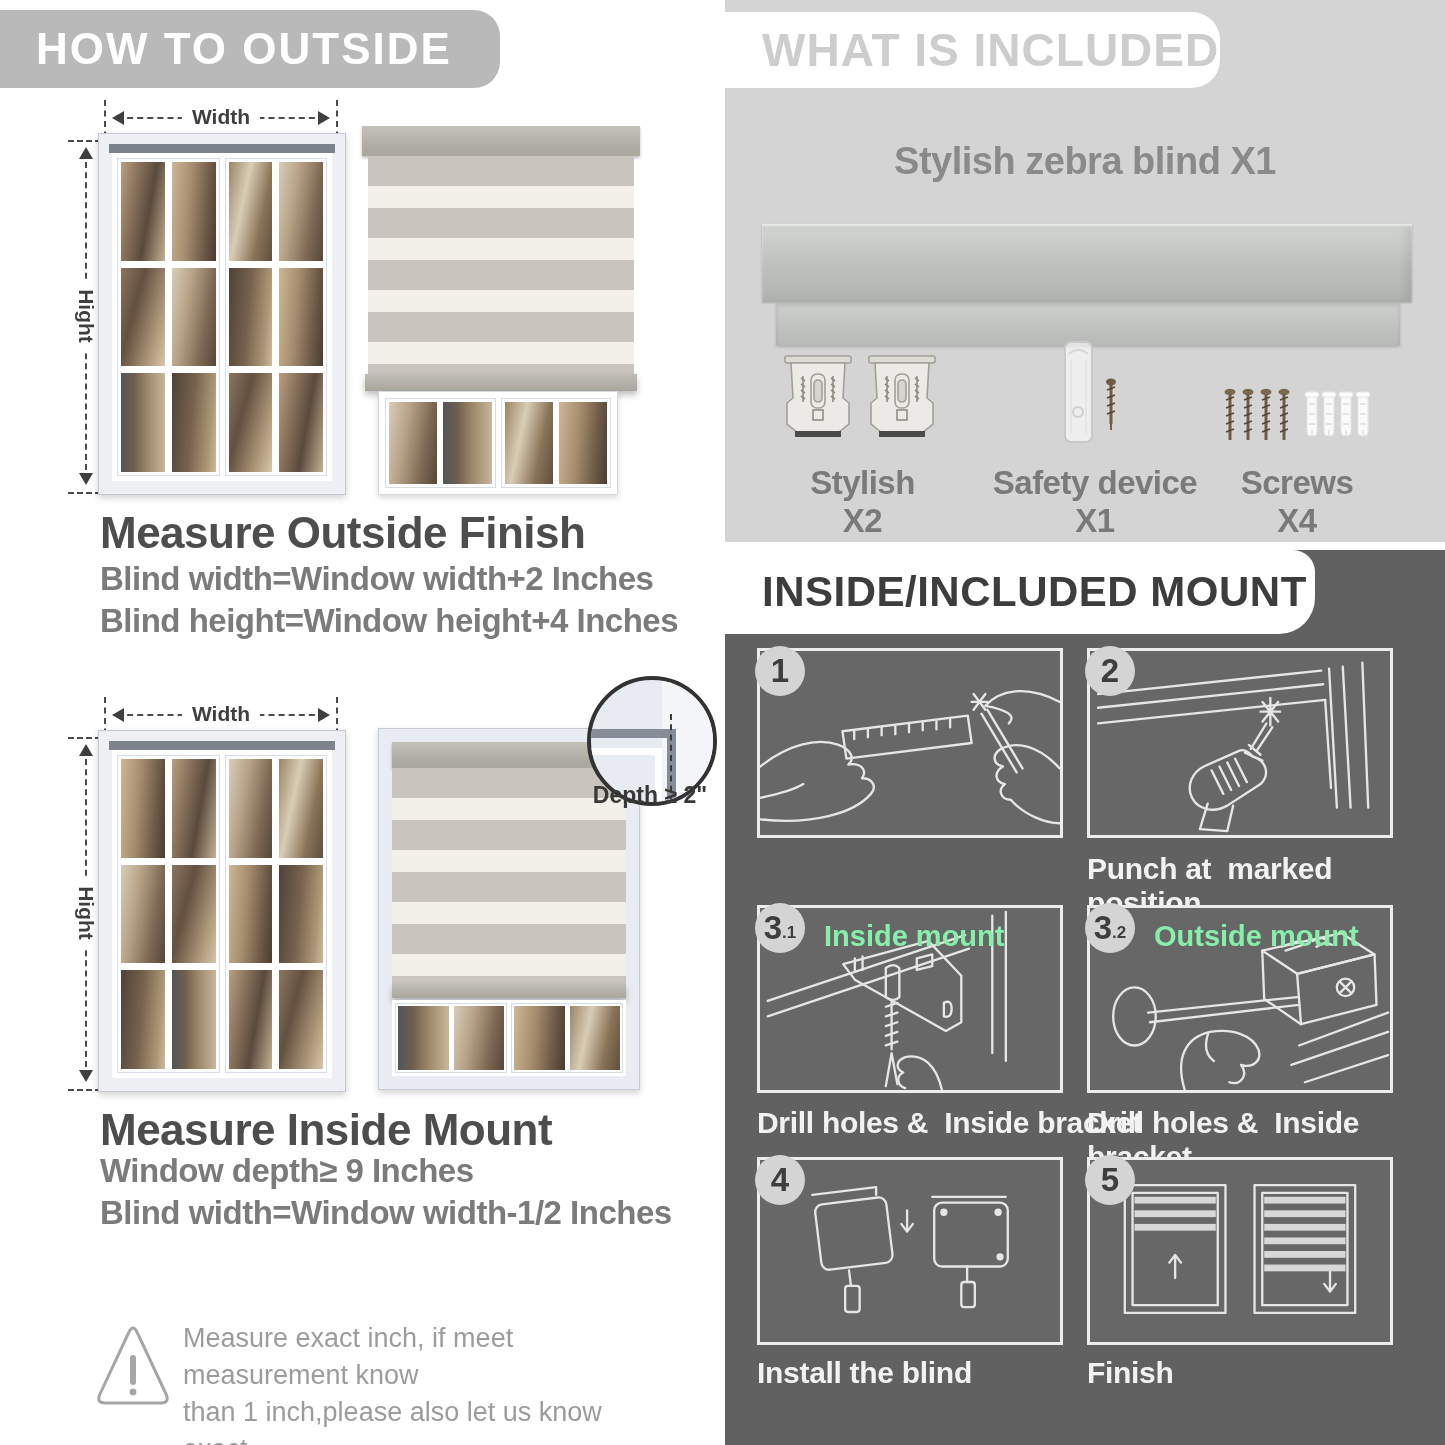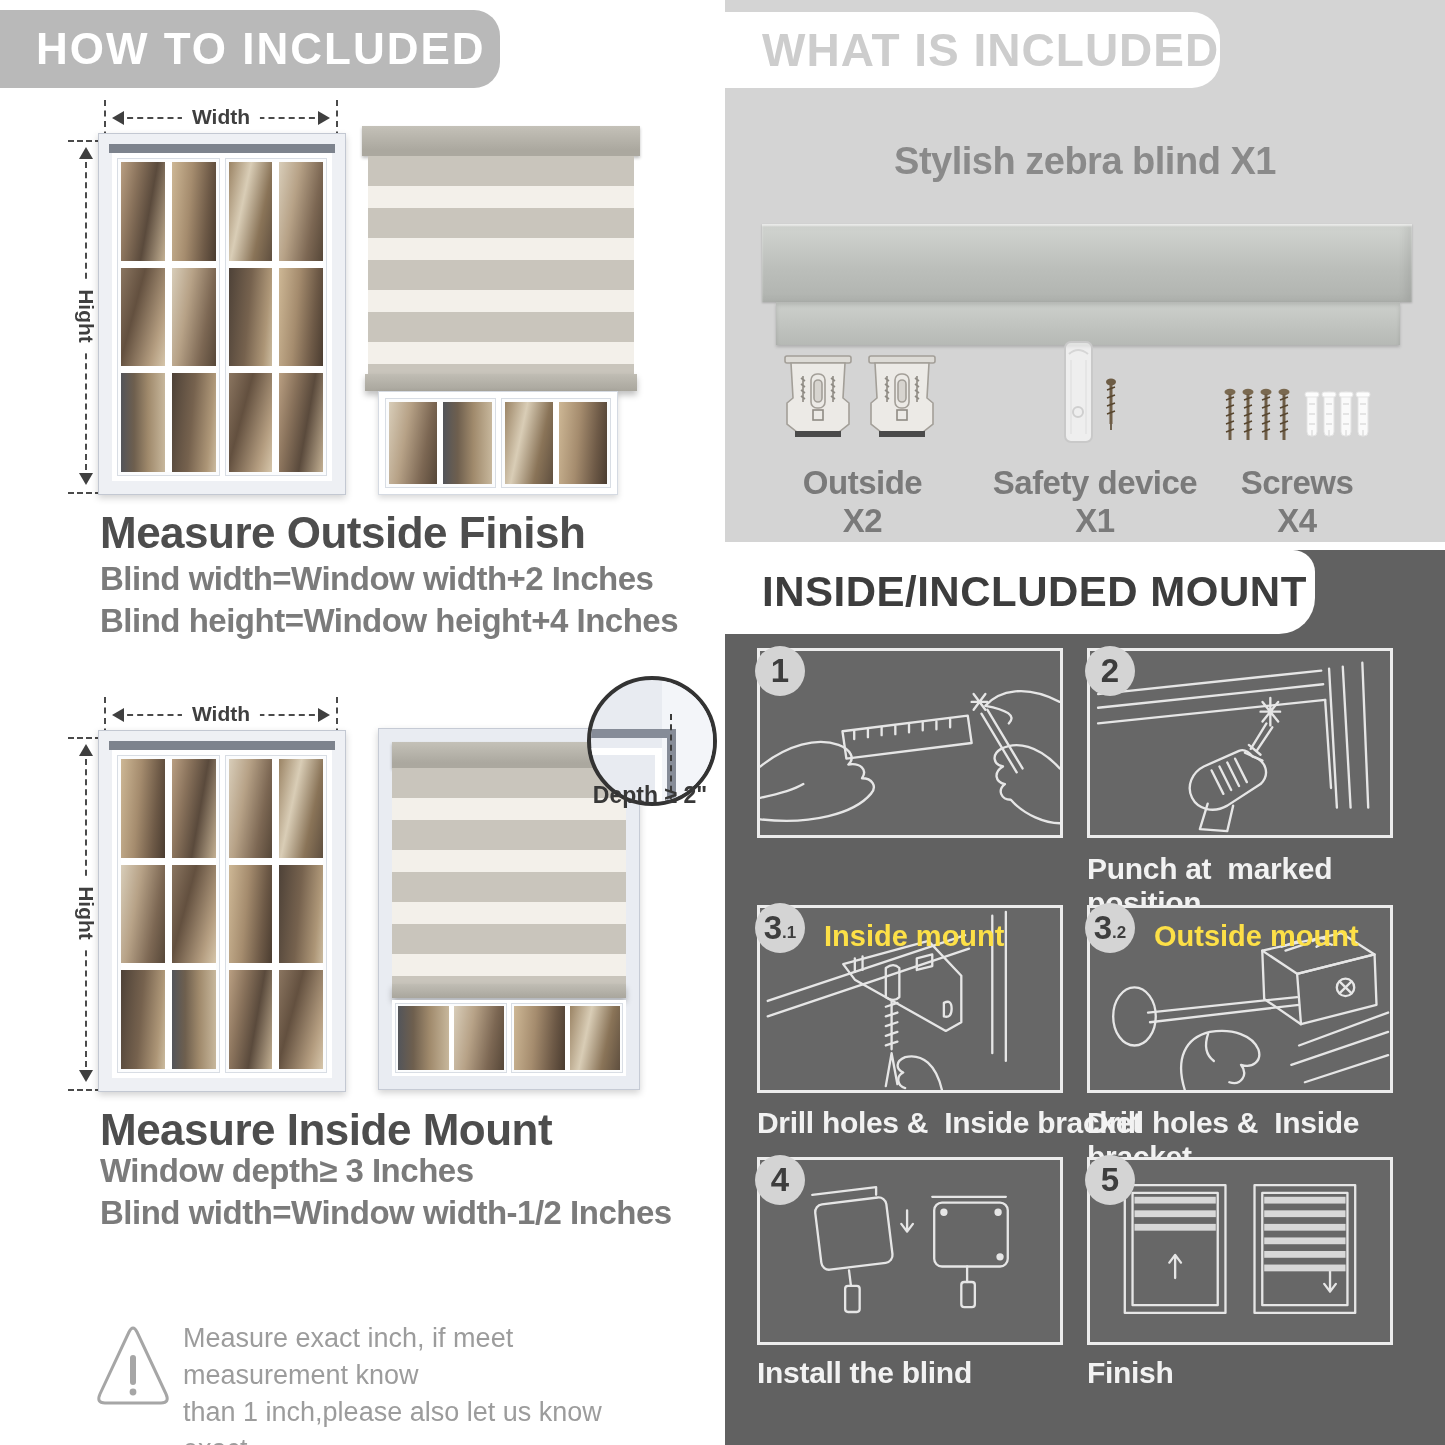--- a/index.html
+++ b/index.html
@@ -91,31 +91,31 @@
   
   .panel-dark{left:725px;top:550px;width:720px;height:895px;background:var(--panel-dark,#616161);}
   .mount-band{left:690px;top:550px;width:625px;height:84px;background:#fff;border-radius:0 22px 36px 0;
     color:var(--mount-title,#3d3d3d);font-weight:bold;font-size:42px;letter-spacing:0.5px;line-height:84px;
     padding-left:72px;box-sizing:border-box;}
   .step-panel{border:3px solid #ececec;background:#676767;box-sizing:border-box;}
   .badge{position:absolute;top:-5px;left:-5px;width:50px;height:50px;border-radius:50%;
     background:#d4d4d4;color:#3e3e3e;display:flex;align-items:center;justify-content:center;
     font-weight:bold;font-size:33px;}
   .badge .sub{font-size:17px;margin-top:10px;}
-  .step-label{position:absolute;left:64px;top:12px;color:#fde047;font-weight:bold;font-size:29px;}
+  .step-label{position:absolute;left:64px;top:12px;color:#86efac;font-weight:bold;font-size:29px;}
   .caption{position:absolute;color:var(--caption-text,#f2f2f2);font-weight:bold;font-size:30px;
     white-space:pre-wrap;letter-spacing:-0.3px;}
   .step-art{position:absolute;inset:0;width:100%;height:100%;}
 </style>
 </head>
 <body>
 
 <div class="stage">
 
-  <div class="abs howto-band">HOW TO INCLUDED</div>
+  <div class="abs howto-band">HOW TO OUTSIDE</div>
 
   <div class="abs warrow" style="left:105px;top:108px;width:232px;">
     <div class="line"></div>
     <div class="ah-l"></div>
     <div class="ah-r"></div>
     <span class="lbl">Width</span>
   </div>
   <div class="abs vtick" style="left:104px;top:100px;height:48px;"></div>
   <div class="abs vtick" style="left:336px;top:100px;height:48px;"></div>
 
@@ -225,21 +225,21 @@
   </div>
   <div class="abs mag" style="left:587px;top:676px;width:122px;height:122px;">
     <div class="face"></div>
     <div class="l1"></div>
     <div class="l2"></div>
     <div class="dline"></div>
   </div>
   <div class="abs depth-lbl" style="left:570px;top:782px;width:160px;">Depth ≥ 2"</div>
 
   <div class="abs sec-title" style="left:100px;top:1105px;">Measure Inside Mount</div>
-  <div class="abs sec-line" style="left:100px;top:1152px;">Window depth≥ 3 Inches</div>
+  <div class="abs sec-line" style="left:100px;top:1152px;">Window depth≥ 9 Inches</div>
   <div class="abs sec-line" style="left:100px;top:1194px;">Blind width=Window width-1/2 Inches</div>
 
   <svg class="abs" style="left:92px;top:1320px;" width="82" height="96" viewBox="0 0 82 96">
     <path d="M37,12 Q41,4 45,12 L74,74 Q78,83 69,83 L13,83 Q4,83 8,74 Z" fill="none" stroke="#a6a6a6" stroke-width="3" stroke-linejoin="round"></path>
     <path d="M41,38 L41,62" stroke="#a6a6a6" stroke-width="6" stroke-linecap="round"></path>
     <circle cx="41" cy="72" r="3.4" fill="#a6a6a6"></circle>
   </svg>
   <div class="abs warn-text" style="left:183px;top:1320px;width:480px;">
     <div>Measure exact inch, if meet measurement know</div>
     <div>than 1 inch,please also let us know exact</div>
@@ -296,21 +296,21 @@
     <use href="#scr" x="8" y="0"></use>
       <use href="#scr" x="26" y="0"></use>
       <use href="#scr" x="44" y="0"></use>
       <use href="#scr" x="62" y="0"></use>
     <use href="#anc" x="90" y="2"></use>
       <use href="#anc" x="107" y="2"></use>
       <use href="#anc" x="124" y="2"></use>
       <use href="#anc" x="141" y="2"></use>
   </svg>
 
-  <div class="abs inc-label" style="left:790px;top:464px;width:145px;">Outside X2</div>
+  <div class="abs inc-label" style="left:790px;top:464px;width:145px;">Stylish X2</div>
   <div class="abs inc-label" style="left:985px;top:464px;width:220px;">Safety device X1</div>
   <div class="abs inc-label" style="left:1222px;top:464px;width:150px;">Screws X4</div>
 
   <div class="abs panel-dark"></div>
   <div class="abs mount-band">INSIDE/INCLUDED MOUNT</div>
 
   <div class="abs step-panel" style="left:757px;top:648px;width:306px;height:190px;">
     <svg class="step-art" viewBox="0 0 306 188">
       <g stroke="#e6e6e6" stroke-width="2.4" fill="none" stroke-linecap="round" stroke-linejoin="round">
         <path d="M0,118 C28,96 58,88 80,96 C93,101 97,110 90,116 C102,114 110,121 104,130 C114,130 120,138 113,146 C96,166 52,178 0,172"></path>

